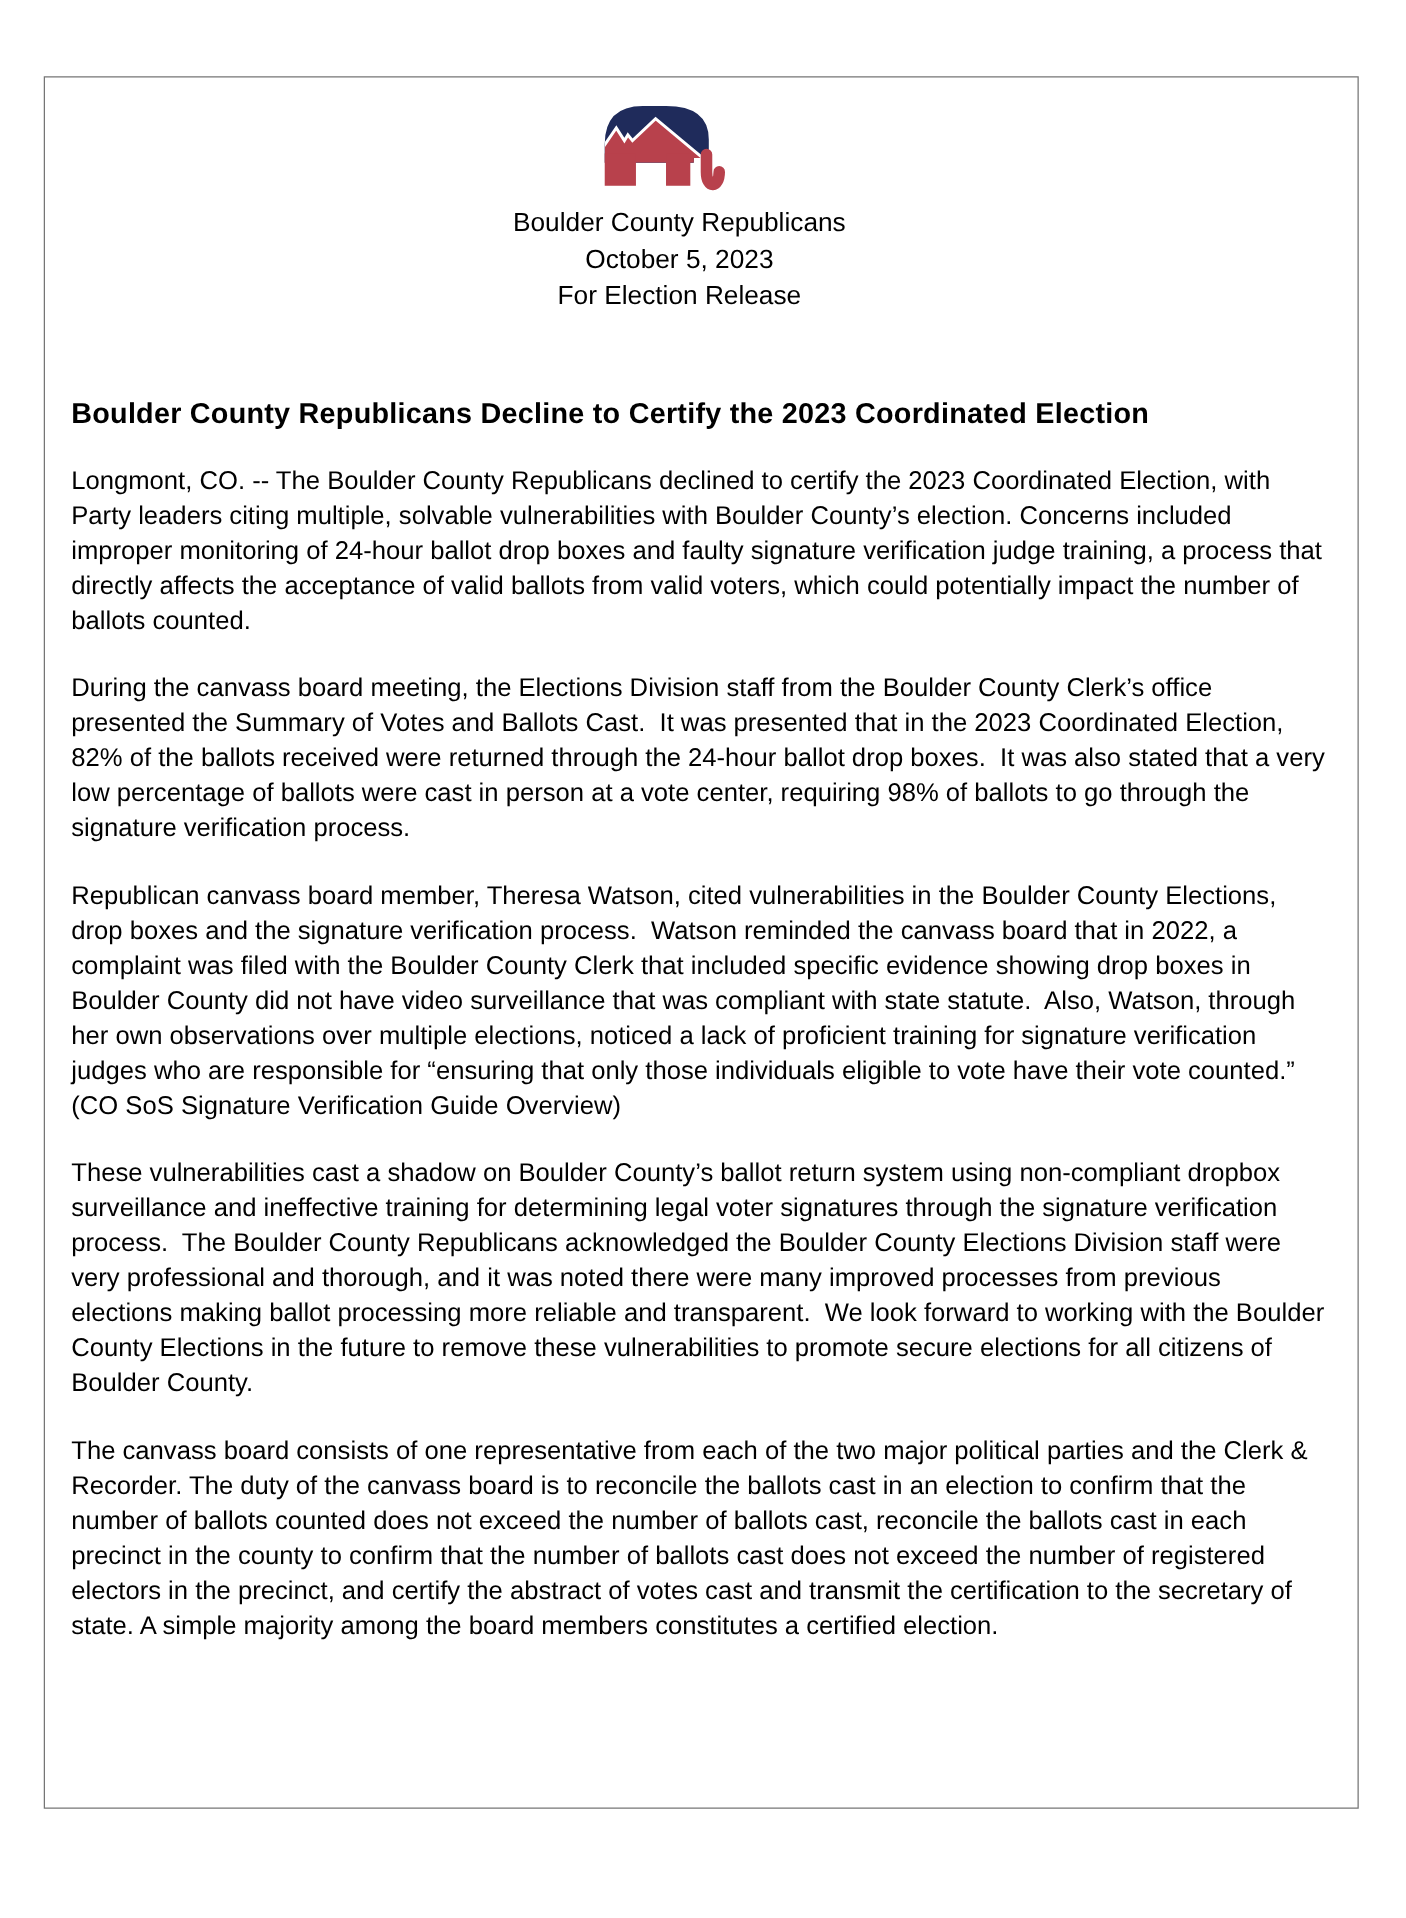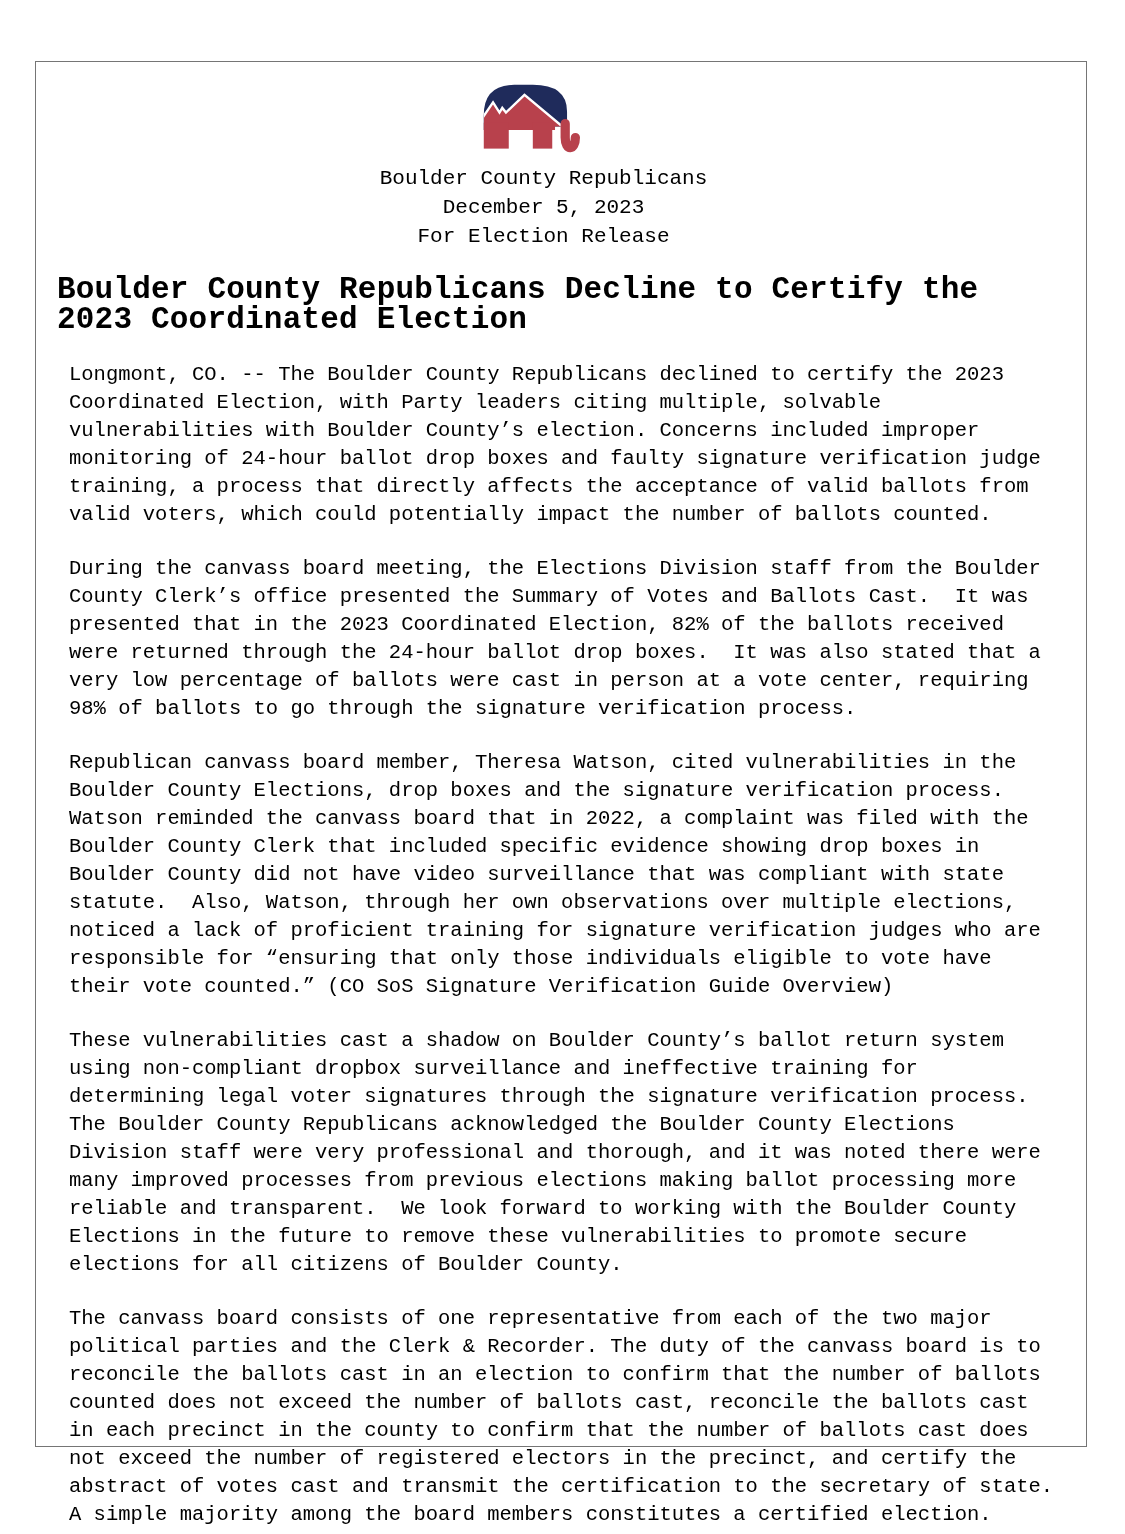--- a/index.html
+++ b/index.html
@@ -9,21 +9,20 @@
     background: #ffffff;
     font-family: "Liberation Sans", "DejaVu Sans", sans-serif;
     color: #000000;
   }
   .page {
     position: relative;
     width: 1125px;
     height: 1534px;
     background: #ffffff;
     overflow: hidden;
-    font-family: Liberation Mono, monospace;
   }
   .doc-border {
     position: absolute;
     left: 35px;
     top: 61px;
     width: 1052px;
     height: 1386px;
     border: 1px solid #757575;
     background: #ffffff;
   }
@@ -42,30 +41,30 @@
     line-height: 0;
     margin-bottom: 2px;
   }
   .logo-wrap svg {
     display: inline-block;
   }
   .header-line {
     white-space: pre;
   }
   h1.doc-title {
-    font-size: 31px;
+    font-size: 23px;
     line-height: 30px;
     font-weight: bold;
-    margin: 24px 0 0 0;
+    margin: 64px 0 0 0;
     letter-spacing: 0.2px;
   }
   p.doc-paragraph {
     font-size: 20.5px;
     line-height: 28px;
-    margin: 26px 0 0 12px;
+    margin: 26px 0 0 0;
     white-space: pre-wrap;
   }
 </style>
 </head>
 <body>
 
 <div class="page">
   <div class="doc-border">
     <div class="content">
 
@@ -85,21 +84,21 @@
               <polyline fill="none" stroke-width="2.6" points="-2,48 13,26 20,37 23,32 27,37 47,18 95,58" stroke="#ffffff"></polyline>
             </g>
 
             <rect x="3" y="48" width="27" height="28" fill="#b8414c"></rect>
             <rect x="56" y="48" width="21" height="28" fill="#b8414c"></rect>
 
             <path d="M91,49 L91,64 C91,79 102,78 102,64" fill="none" stroke-width="10" stroke-linecap="round" stroke="#b8414c"></path>
           </svg>
         </span>
         <div class="header-line">Boulder County Republicans</div>
-        <div class="header-line">December 5, 2023</div>
+        <div class="header-line">October 5, 2023</div>
         <div class="header-line">For Election Release</div>
       </div>
 
       <h1 class="doc-title">Boulder County Republicans Decline to Certify the 2023 Coordinated Election</h1>
 
       <p class="doc-paragraph">Longmont, CO. -- The Boulder County Republicans declined to certify the 2023 Coordinated Election, with Party leaders citing multiple, solvable vulnerabilities with Boulder County’s election. Concerns included improper monitoring of 24-hour ballot drop boxes and faulty signature verification judge training, a process that directly affects the acceptance of valid ballots from valid voters, which could potentially impact the number of ballots counted.</p>
       <p class="doc-paragraph">During the canvass board meeting, the Elections Division staff from the Boulder County Clerk’s office presented the Summary of Votes and Ballots Cast.  It was presented that in the 2023 Coordinated Election, 82% of the ballots received were returned through the 24-hour ballot drop boxes.  It was also stated that a very low percentage of ballots were cast in person at a vote center, requiring 98% of ballots to go through the signature verification process.</p>
       <p class="doc-paragraph">Republican canvass board member, Theresa Watson, cited vulnerabilities in the Boulder County Elections, drop boxes and the signature verification process.  Watson reminded the canvass board that in 2022, a complaint was filed with the Boulder County Clerk that included specific evidence showing drop boxes in Boulder County did not have video surveillance that was compliant with state statute.  Also, Watson, through her own observations over multiple elections, noticed a lack of proficient training for signature verification judges who are responsible for “ensuring that only those individuals eligible to vote have their vote counted.” (CO SoS Signature Verification Guide Overview)</p>
       <p class="doc-paragraph">These vulnerabilities cast a shadow on Boulder County’s ballot return system using non-compliant dropbox surveillance and ineffective training for determining legal voter signatures through the signature verification process.  The Boulder County Republicans acknowledged the Boulder County Elections Division staff were very professional and thorough, and it was noted there were many improved processes from previous elections making ballot processing more reliable and transparent.  We look forward to working with the Boulder County Elections in the future to remove these vulnerabilities to promote secure elections for all citizens of Boulder County.</p>
       <p class="doc-paragraph">The canvass board consists of one representative from each of the two major political parties and the Clerk &amp; Recorder. The duty of the canvass board is to reconcile the ballots cast in an election to confirm that the number of ballots counted does not exceed the number of ballots cast, reconcile the ballots cast in each precinct in the county to confirm that the number of ballots cast does not exceed the number of registered electors in the precinct, and certify the abstract of votes cast and transmit the certification to the secretary of state. A simple majority among the board members constitutes a certified election.</p>

